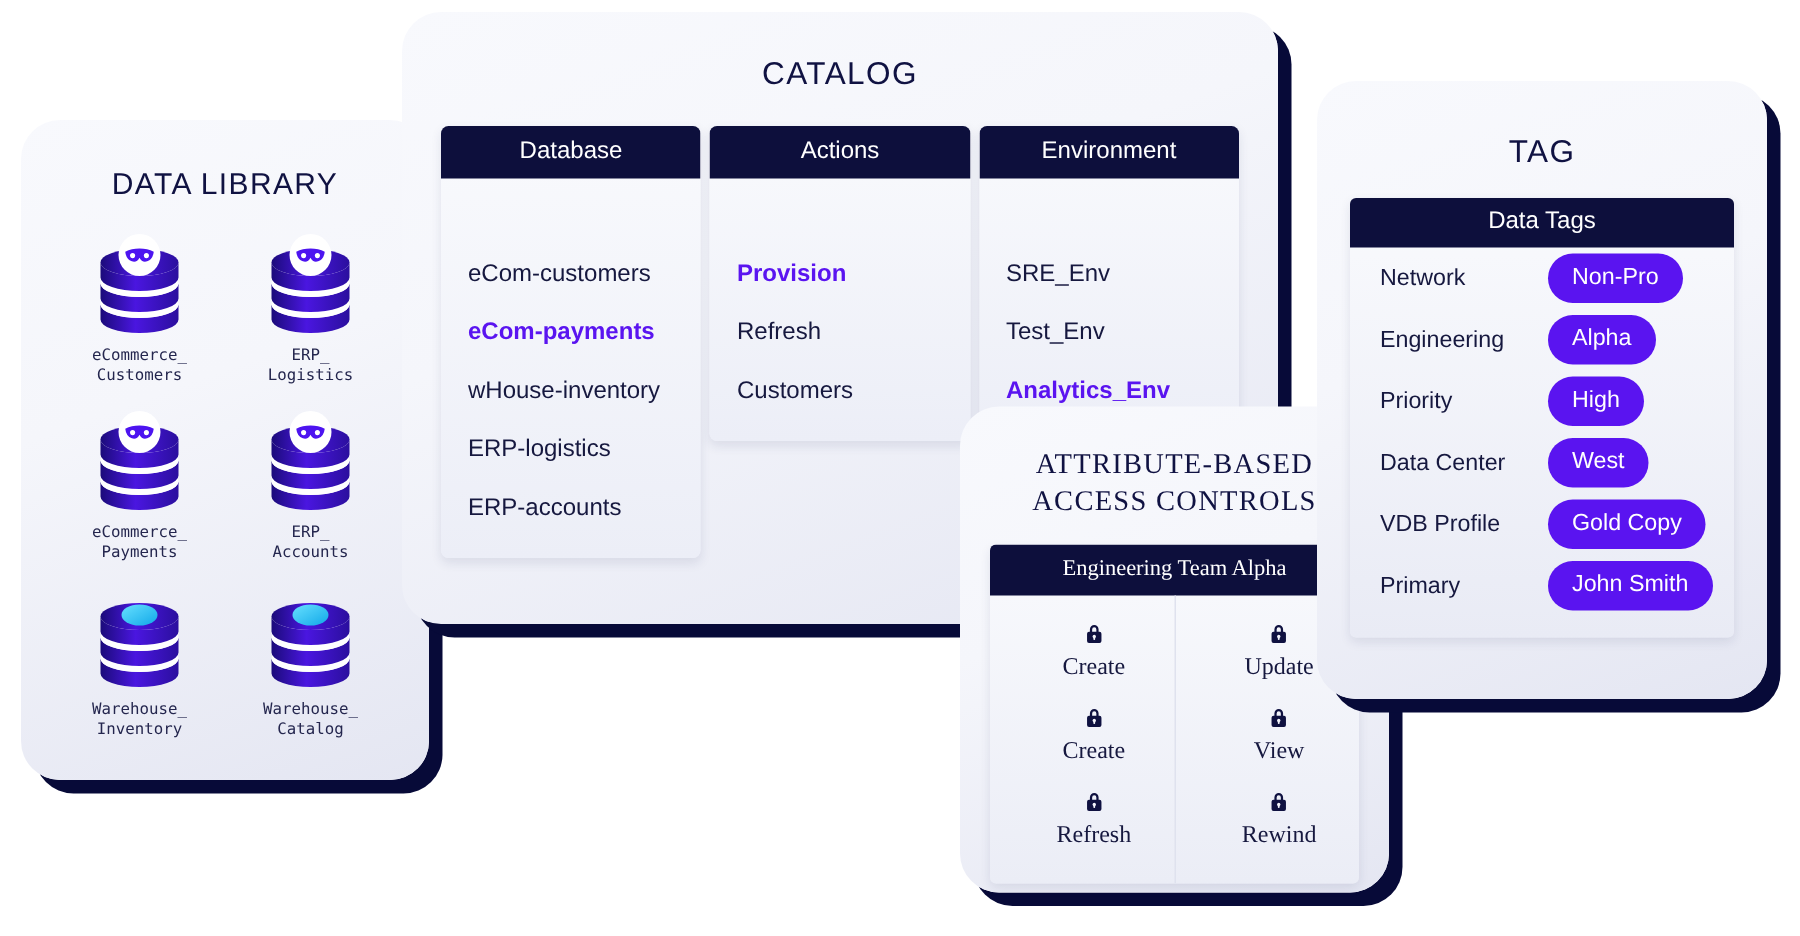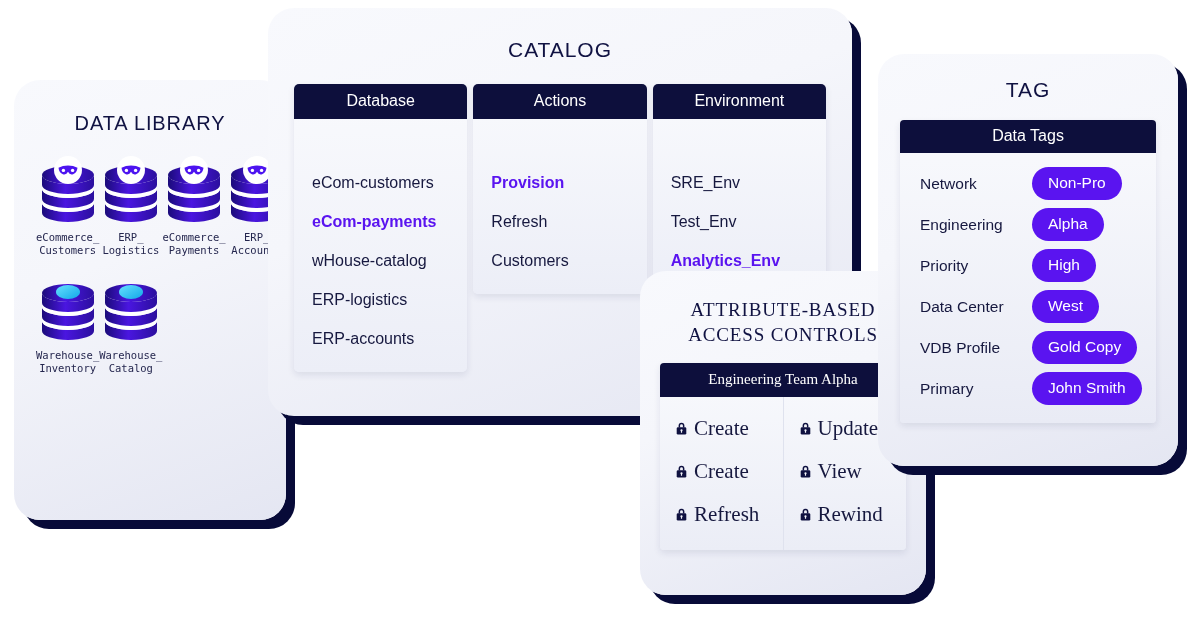--- a/index.html
+++ b/index.html
@@ -38,21 +38,21 @@
     height: 440px;
     z-index: 1;
   }
   #data-library .panel-title {
     font-size: 20px;
     margin-top: 32px;
   }
   .db-grid {
     margin-top: 18px;
     display: grid;
-    grid-template-columns: 1fr 1fr 1fr 1fr;
+    grid-template-columns: 1fr 1fr;
     row-gap: 14px;
     padding: 0 22px;
   }
   .db-cell {
     display: flex;
     flex-direction: column;
     align-items: center;
   }
   .db-label {
     margin-top: 6px;
@@ -139,53 +139,54 @@
   .abac-body { display: flex; }
   .abac-colgrp {
     flex: 1;
     padding: 10px 0 14px;
   }
   .abac-colgrp + .abac-colgrp { border-left: 1px solid #dfe2ee; }
   .abac-item {
     display: flex;
     align-items: center;
     gap: 7px;
-    font-size: 21px;
+    font-size: 16px;
     color: #16183f;
     padding: 9px 0 9px 16px;
+    flex-direction: column;
   }
   .lock { width: 11px; height: 13px; display:block; flex: none; }
 
   
   #tag {
     left: 878px;
     top: 54px;
     width: 300px;
     height: 412px;
     z-index: 4;
   }
   #tag .panel-title {
     font-size: 21px;
-    margin-top: 24px;
+    margin-top: 36px;
   }
   .tag-card {
     margin: 18px 22px 0;
     background: linear-gradient(180deg,#f9fafd 0%, #e9ebf5 100%);
     border-radius: 4px;
     overflow: hidden;
     box-shadow: 0 3px 7px rgba(30,35,90,0.10);
   }
   .tag-head {
     background: #0d0f3c;
     color: #fff;
     text-align: center;
     font-size: 16px;
     padding: 7px 0 8px;
   }
-  .tag-rows { padding: 10px 0 14px; }
+  .tag-rows { padding: 0 0 14px; }
   .tag-row {
     display: flex;
     align-items: center;
     padding: 4px 0 4px 20px;
   }
   .tag-key {
     font-size: 15.5px;
     color: #16183f;
     width: 112px;
     flex: none;
@@ -391,21 +392,21 @@
 </div>
 
 <div class="panel" id="catalog">
   <div class="panel-title">CATALOG</div>
   <div class="cat-cols">
       <div class="cat-col">
         <div class="cat-col-head">Database</div>
         <div class="cat-list">
           <div class="cat-item">eCom-customers</div>
           <div class="cat-item hl">eCom-payments</div>
-          <div class="cat-item">wHouse-catalog</div>
+          <div class="cat-item">wHouse-inventory</div>
           <div class="cat-item">ERP-logistics</div>
           <div class="cat-item">ERP-accounts</div>
         </div>
       </div>
       <div class="cat-col">
         <div class="cat-col-head">Actions</div>
         <div class="cat-list">
           <div class="cat-item hl">Provision</div>
           <div class="cat-item">Refresh</div>
           <div class="cat-item">Customers</div>

